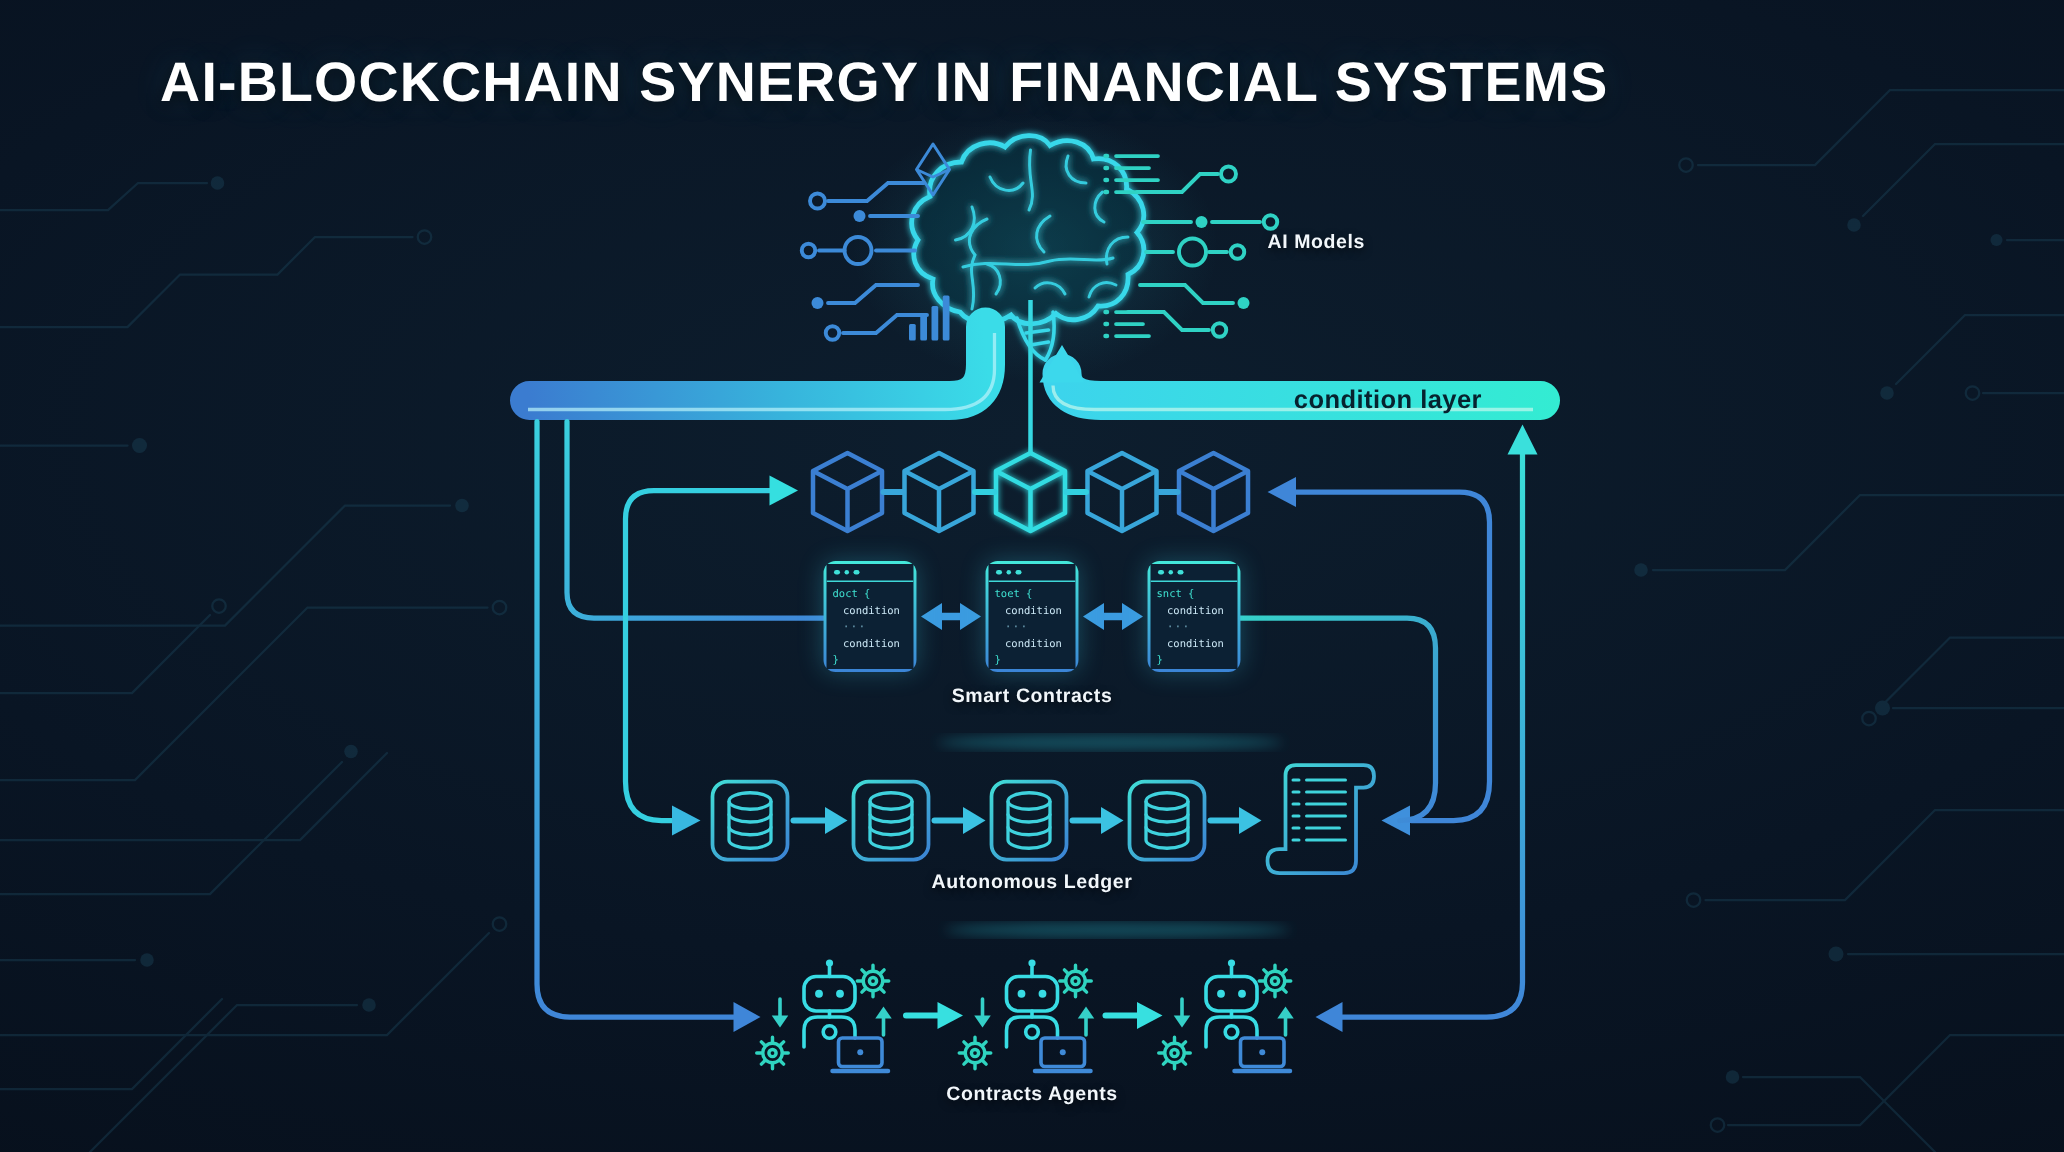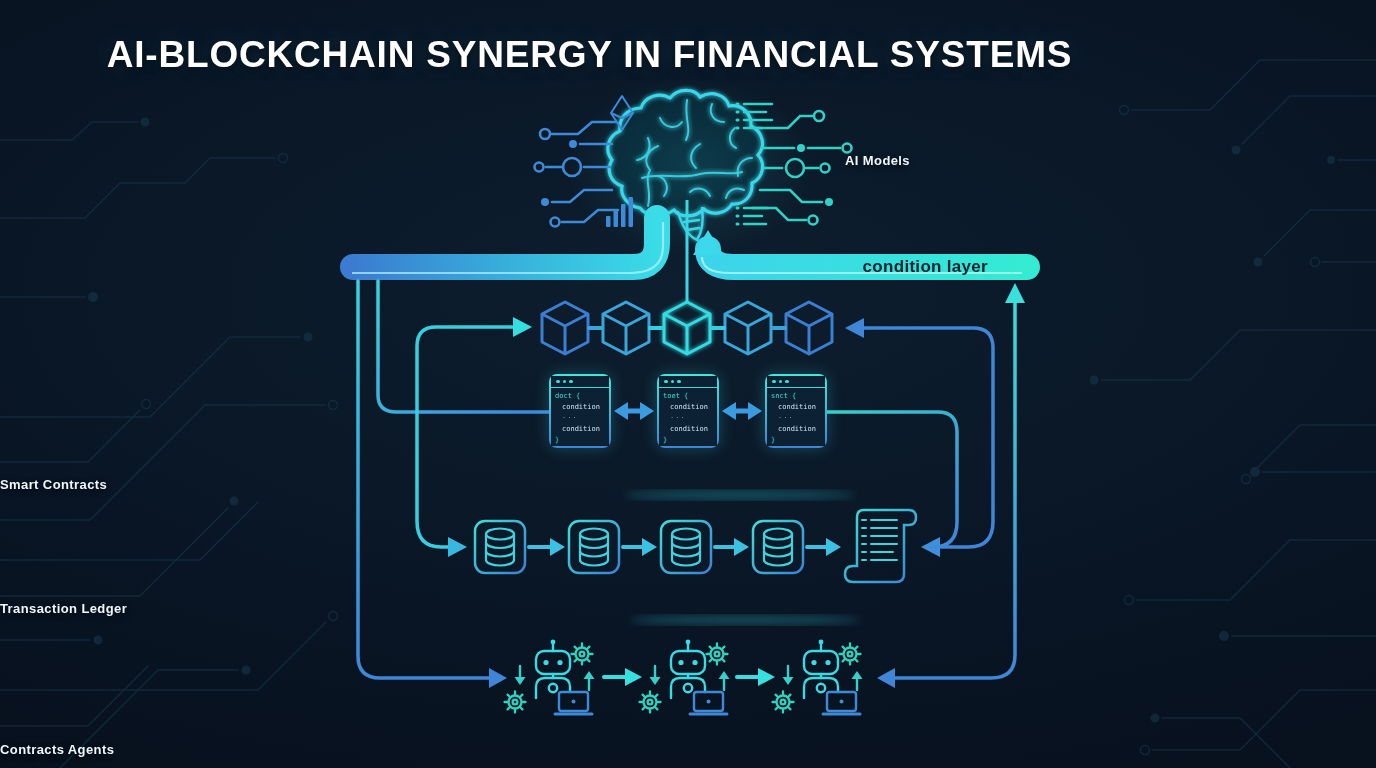--- a/index.html
+++ b/index.html
@@ -12,21 +12,21 @@
   svg{display:block;}
   .title{
     left:0;top:34px;width:1179px;text-align:center;
     color:#ffffff;font-size:37px;font-weight:800;letter-spacing:.8px;
     text-shadow:0 3px 10px rgba(0,0,0,.65), 0 0 22px rgba(90,210,255,.18);
   }
   .node-label{
     color:#f2f7fb;font-weight:700;font-size:13px;letter-spacing:.4px;
     text-shadow:0 2px 6px rgba(0,0,0,.6);
   }
-  .center-label{left:0;width:1376px;text-align:left;margin-top:21px;}
+  .center-label{left:0;width:1376px;text-align:center;}
   .ai-models-label{left:845px;top:153px;}
   .exec-label{
     left:838px;top:257px;width:150px;text-align:right;
     color:#07222e;font-size:17px;font-weight:700;letter-spacing:.3px;
   }
   .glow{pointer-events:none;}
   .brain-glow{left:520px;top:40px;width:340px;height:250px;
     background:radial-gradient(closest-side, rgba(56,216,234,.17), rgba(56,216,234,0) 72%);}
   .contract-window{
     width:62px;height:74px;border-radius:8px;padding:2px;box-sizing:border-box;
@@ -423,16 +423,16 @@
         <div class="cl-ind">condition</div>
         <div class="cl-kw">}</div>
       </div>
     </div>
   </div>
 
   <div class="abs title">AI-BLOCKCHAIN SYNERGY IN FINANCIAL SYSTEMS</div>
   <div class="abs node-label ai-models-label">AI Models</div>
   <div class="abs exec-label">condition layer</div>
   <div class="abs node-label center-label" style="top:456px;">Smart Contracts</div>
-  <div class="abs node-label center-label" style="top:580px;">Transaction Ledger</div>
+  <div class="abs node-label center-label" style="top:580px;">Autonomous Ledger</div>
   <div class="abs node-label center-label" style="top:721px;">Contracts Agents</div>
 
 </div>
 
 </body></html>

